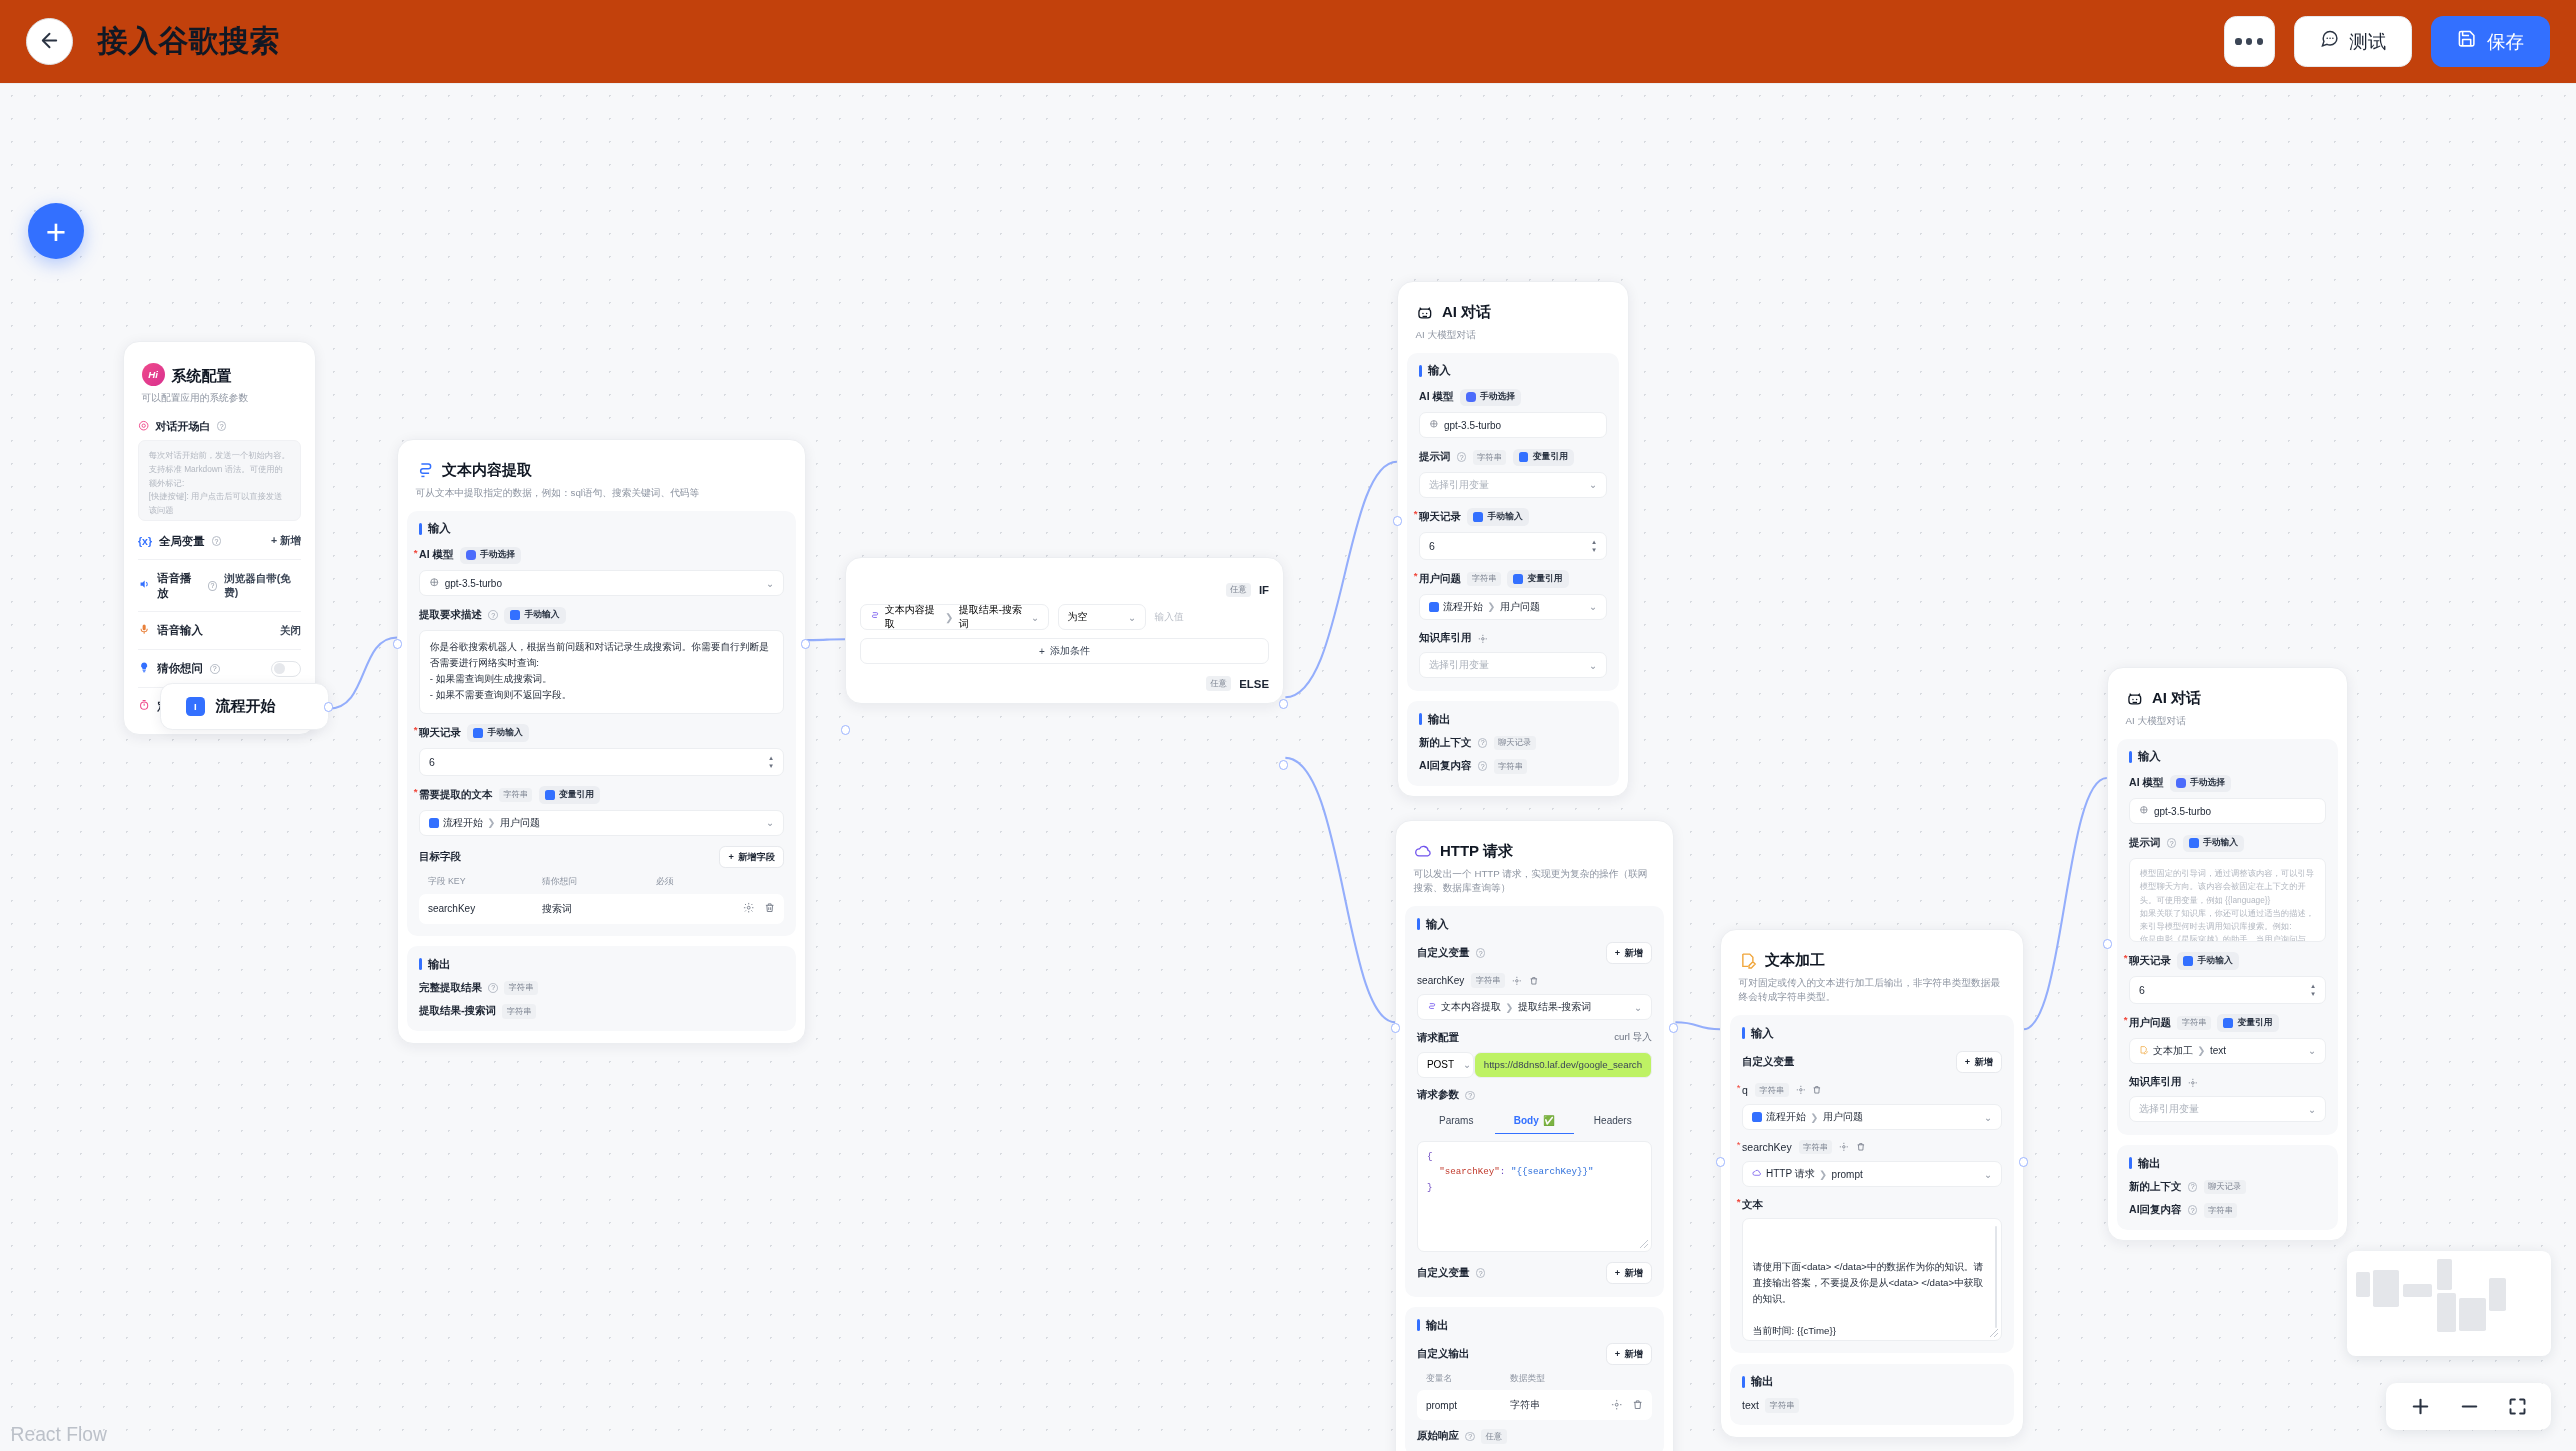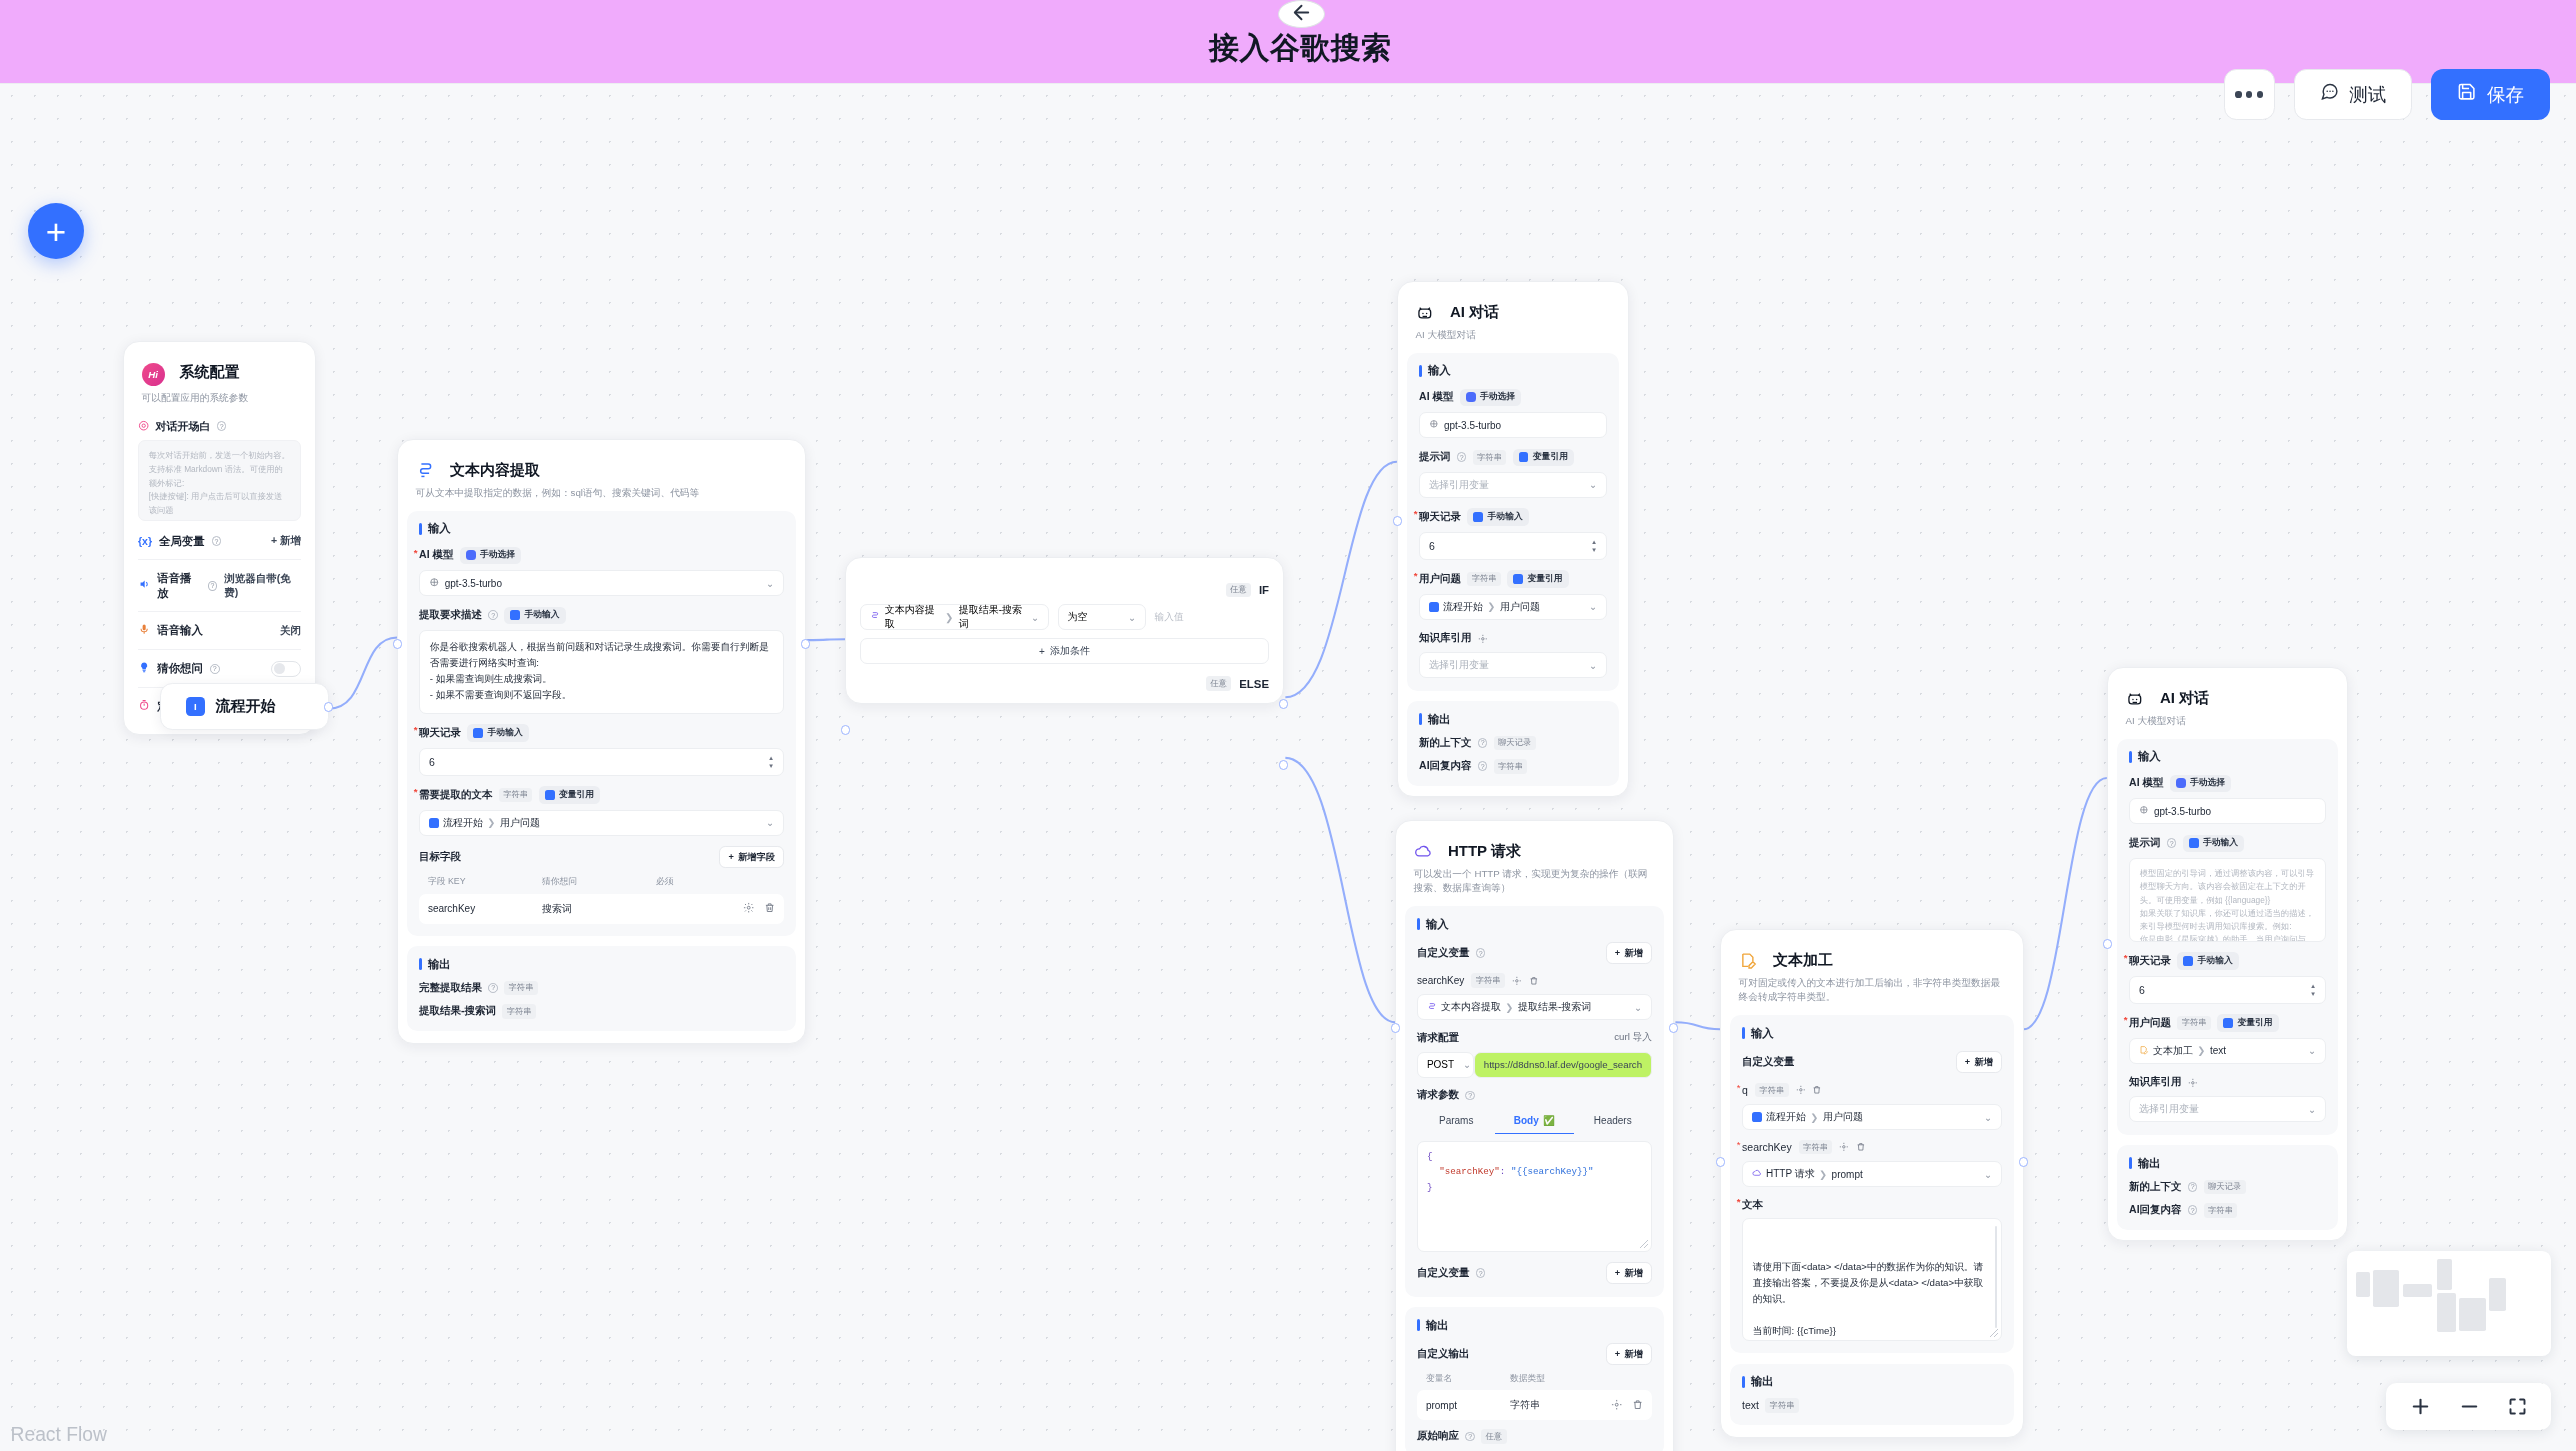--- a/index.html
+++ b/index.html
@@ -7,22 +7,22 @@
     width: 2576px; height: 1451px;
     font-family: "Liberation Sans", "DejaVu Sans", sans-serif;
     background: #f7f8fa;
     overflow: hidden;
   }
   #root { position: relative; width: 2576px; height: 1451px; }
 
   
   .header {
     position: absolute; top: 0; left: 0; width: 2576px; height: 84px;
-    background: #f0abfc; border-bottom: 0.9px solid #eceef1;
-    display: flex; align-items: center; z-index: 50; flex-direction: column;
+    background: #c2410c; border-bottom: 0.9px solid #eceef1;
+    display: flex; align-items: center; z-index: 50;
   }
   .back-btn {
     width: 47px; height: 47px; border-radius: 50%;
     border: 0.9px solid #dfe2e6; background: #fff;
     margin-left: 26px; display: flex; align-items: center; justify-content: center;
     cursor: pointer;
   }
   .back-btn svg { width: 23px; height: 23px; }
   .page-title {
     margin-left: 24.6px; font-size: 30px; font-weight: 700; color: #111824;
@@ -71,21 +71,21 @@
   .edges { position: absolute; inset: 0; pointer-events: none; }
 
   
   .node {
     position: absolute; background: #fff; border-radius: 16px;
     border: 0.9px solid #eceef1;
     box-shadow: 0 2.6px 12.3px rgba(23,35,60,.07);
     padding: 12.3px 0 0 0;
   }
   .node-head { padding: 8.8px 17.6px 0 17.6px; }
-  .node-title-row { display: flex; align-items: flex-start; gap: 15px; }
+  .node-title-row { display: flex; align-items: flex-end; gap: 7px; }
   .node-icon { width: 19.3px; height: 19.3px; flex: 0 0 19.3px; display:flex; align-items:center; justify-content:center;}
   .node-title { font-size: 15px; font-weight: 700; color: #111824; }
   .node-desc { font-size: 9.7px; color: #8d94a1; margin-top: 5.3px; line-height: 1.5; }
 
   .section {
     margin: 10.5px 8.8px 0 8.8px; background: #f7f8fa; border-radius: 10.5px;
     padding: 10.5px 12.3px 12.3px 12.3px;
   }
   .sec-title { display: flex; align-items: center; gap: 6.2px; font-size: 11.4px; font-weight: 700; color: #1d2533; }
   .sec-bar { width: 2.6px; height: 12.3px; background: #3370ff; border-radius: 1.8px; display: block; }

